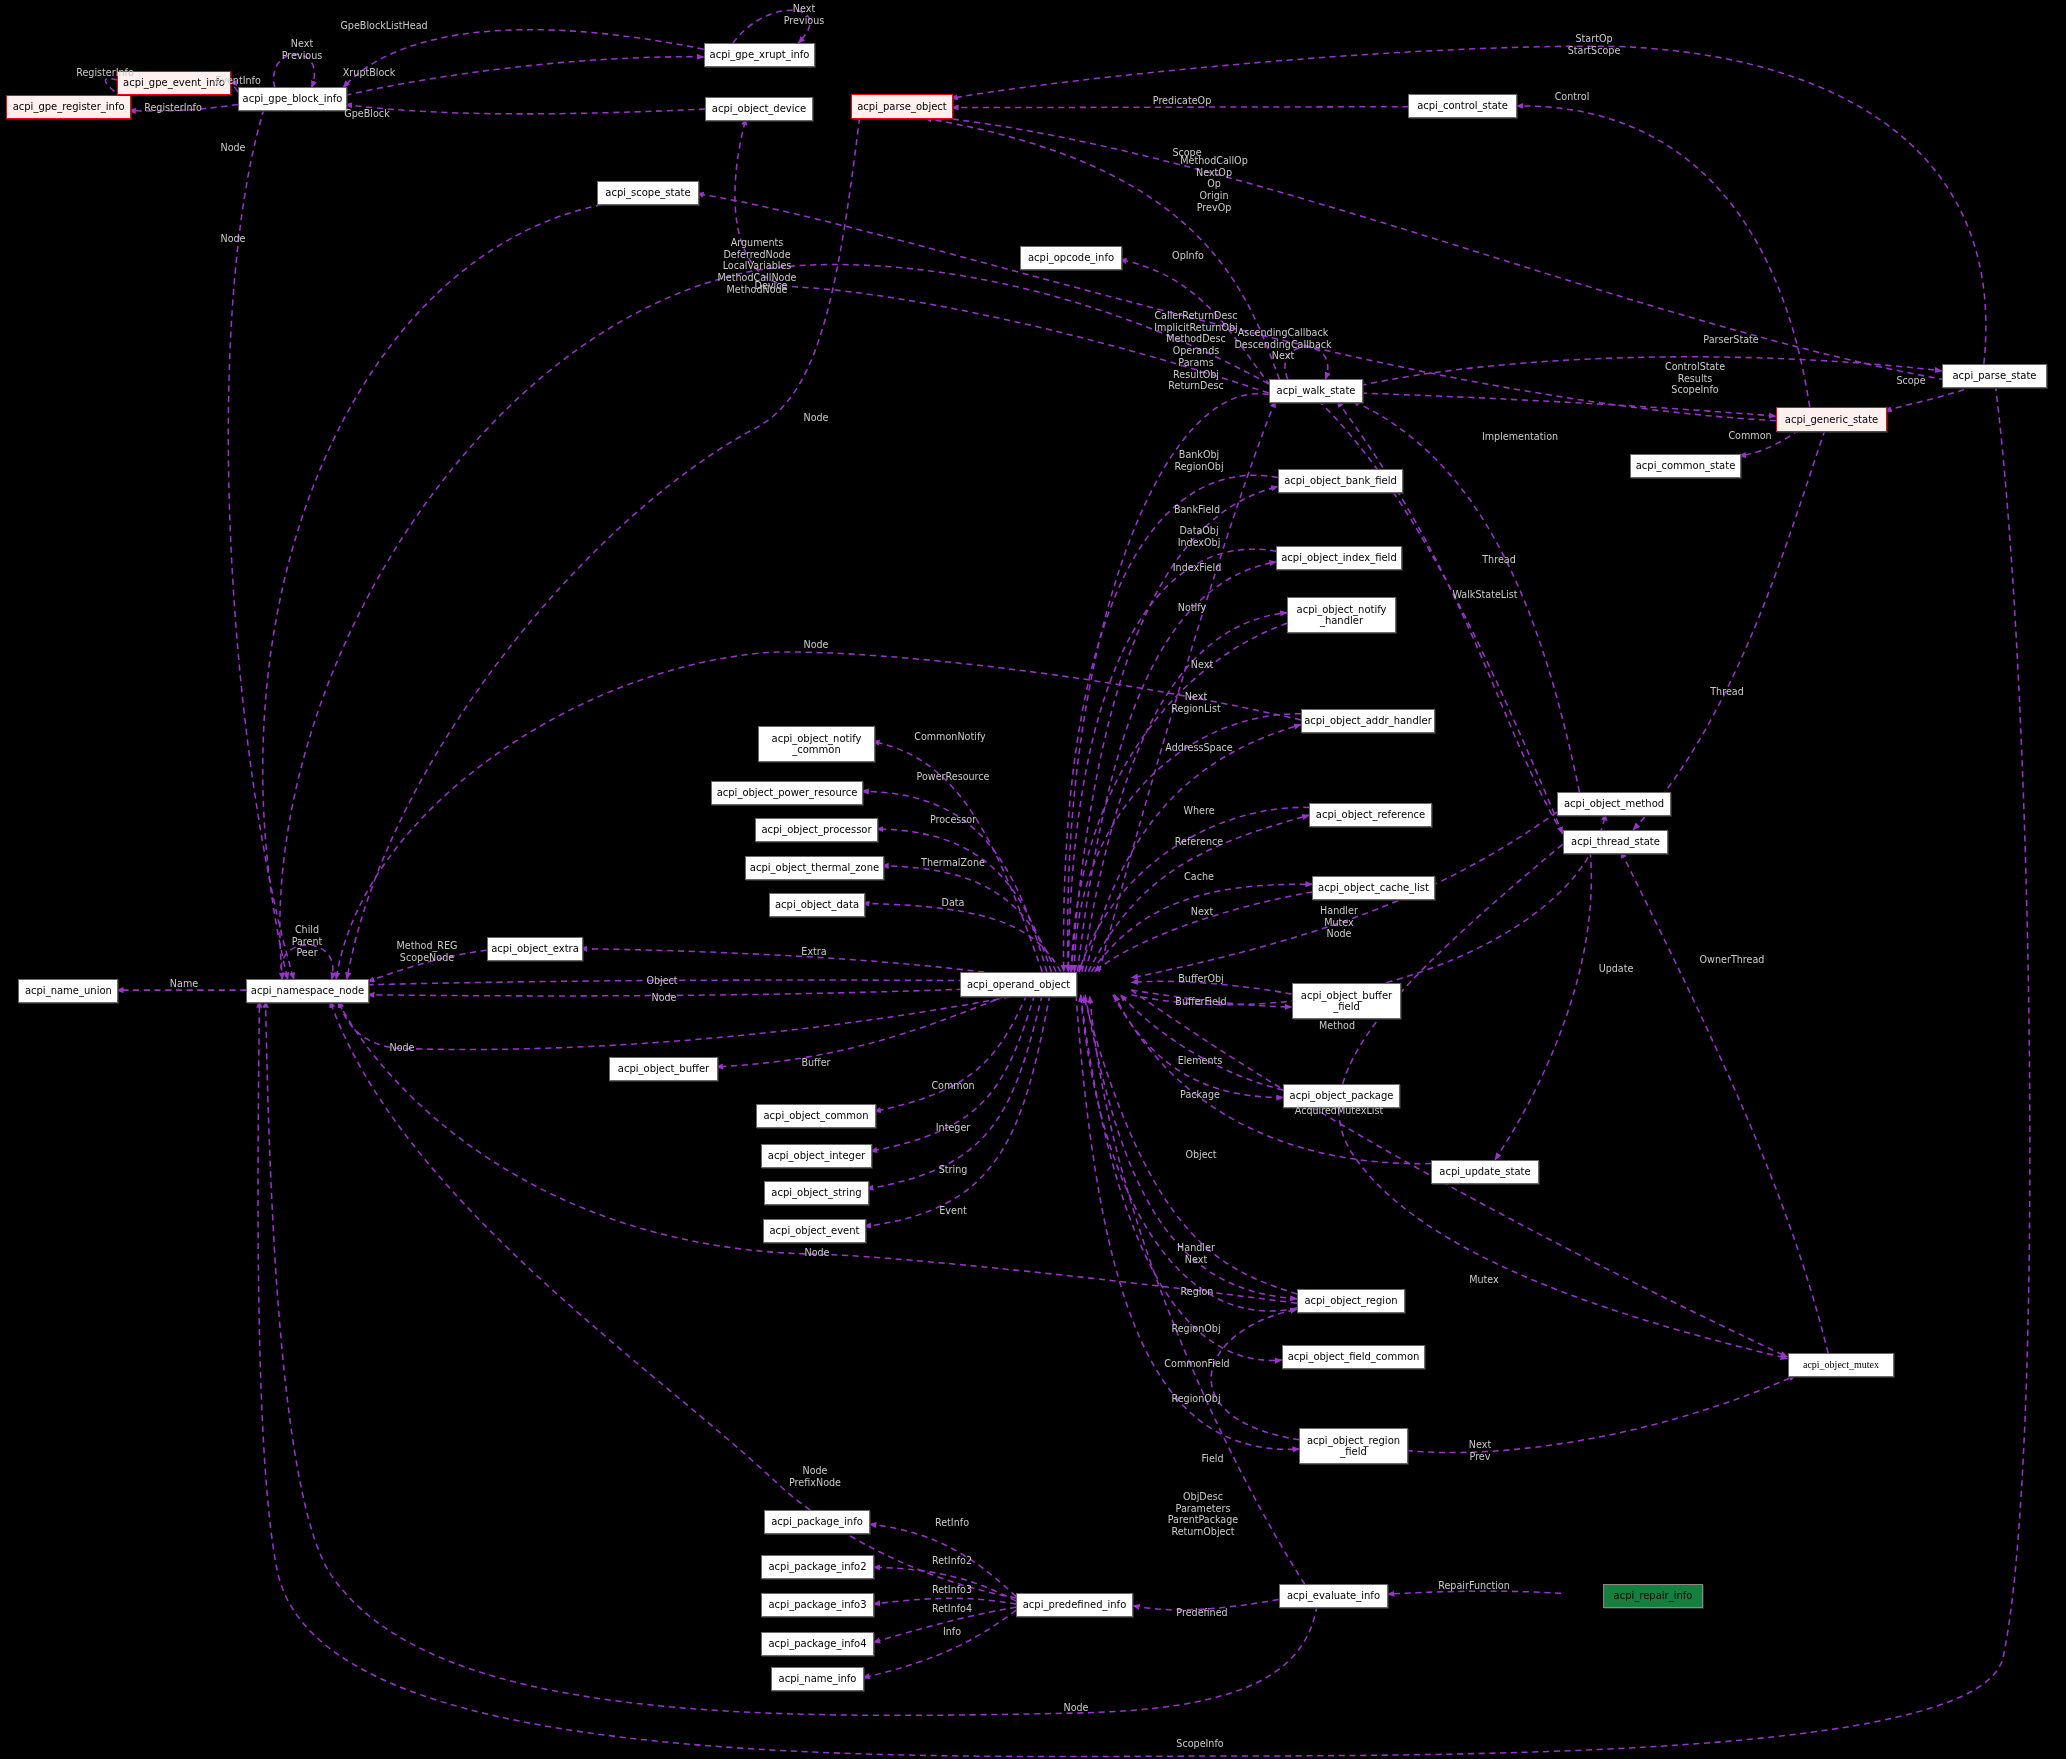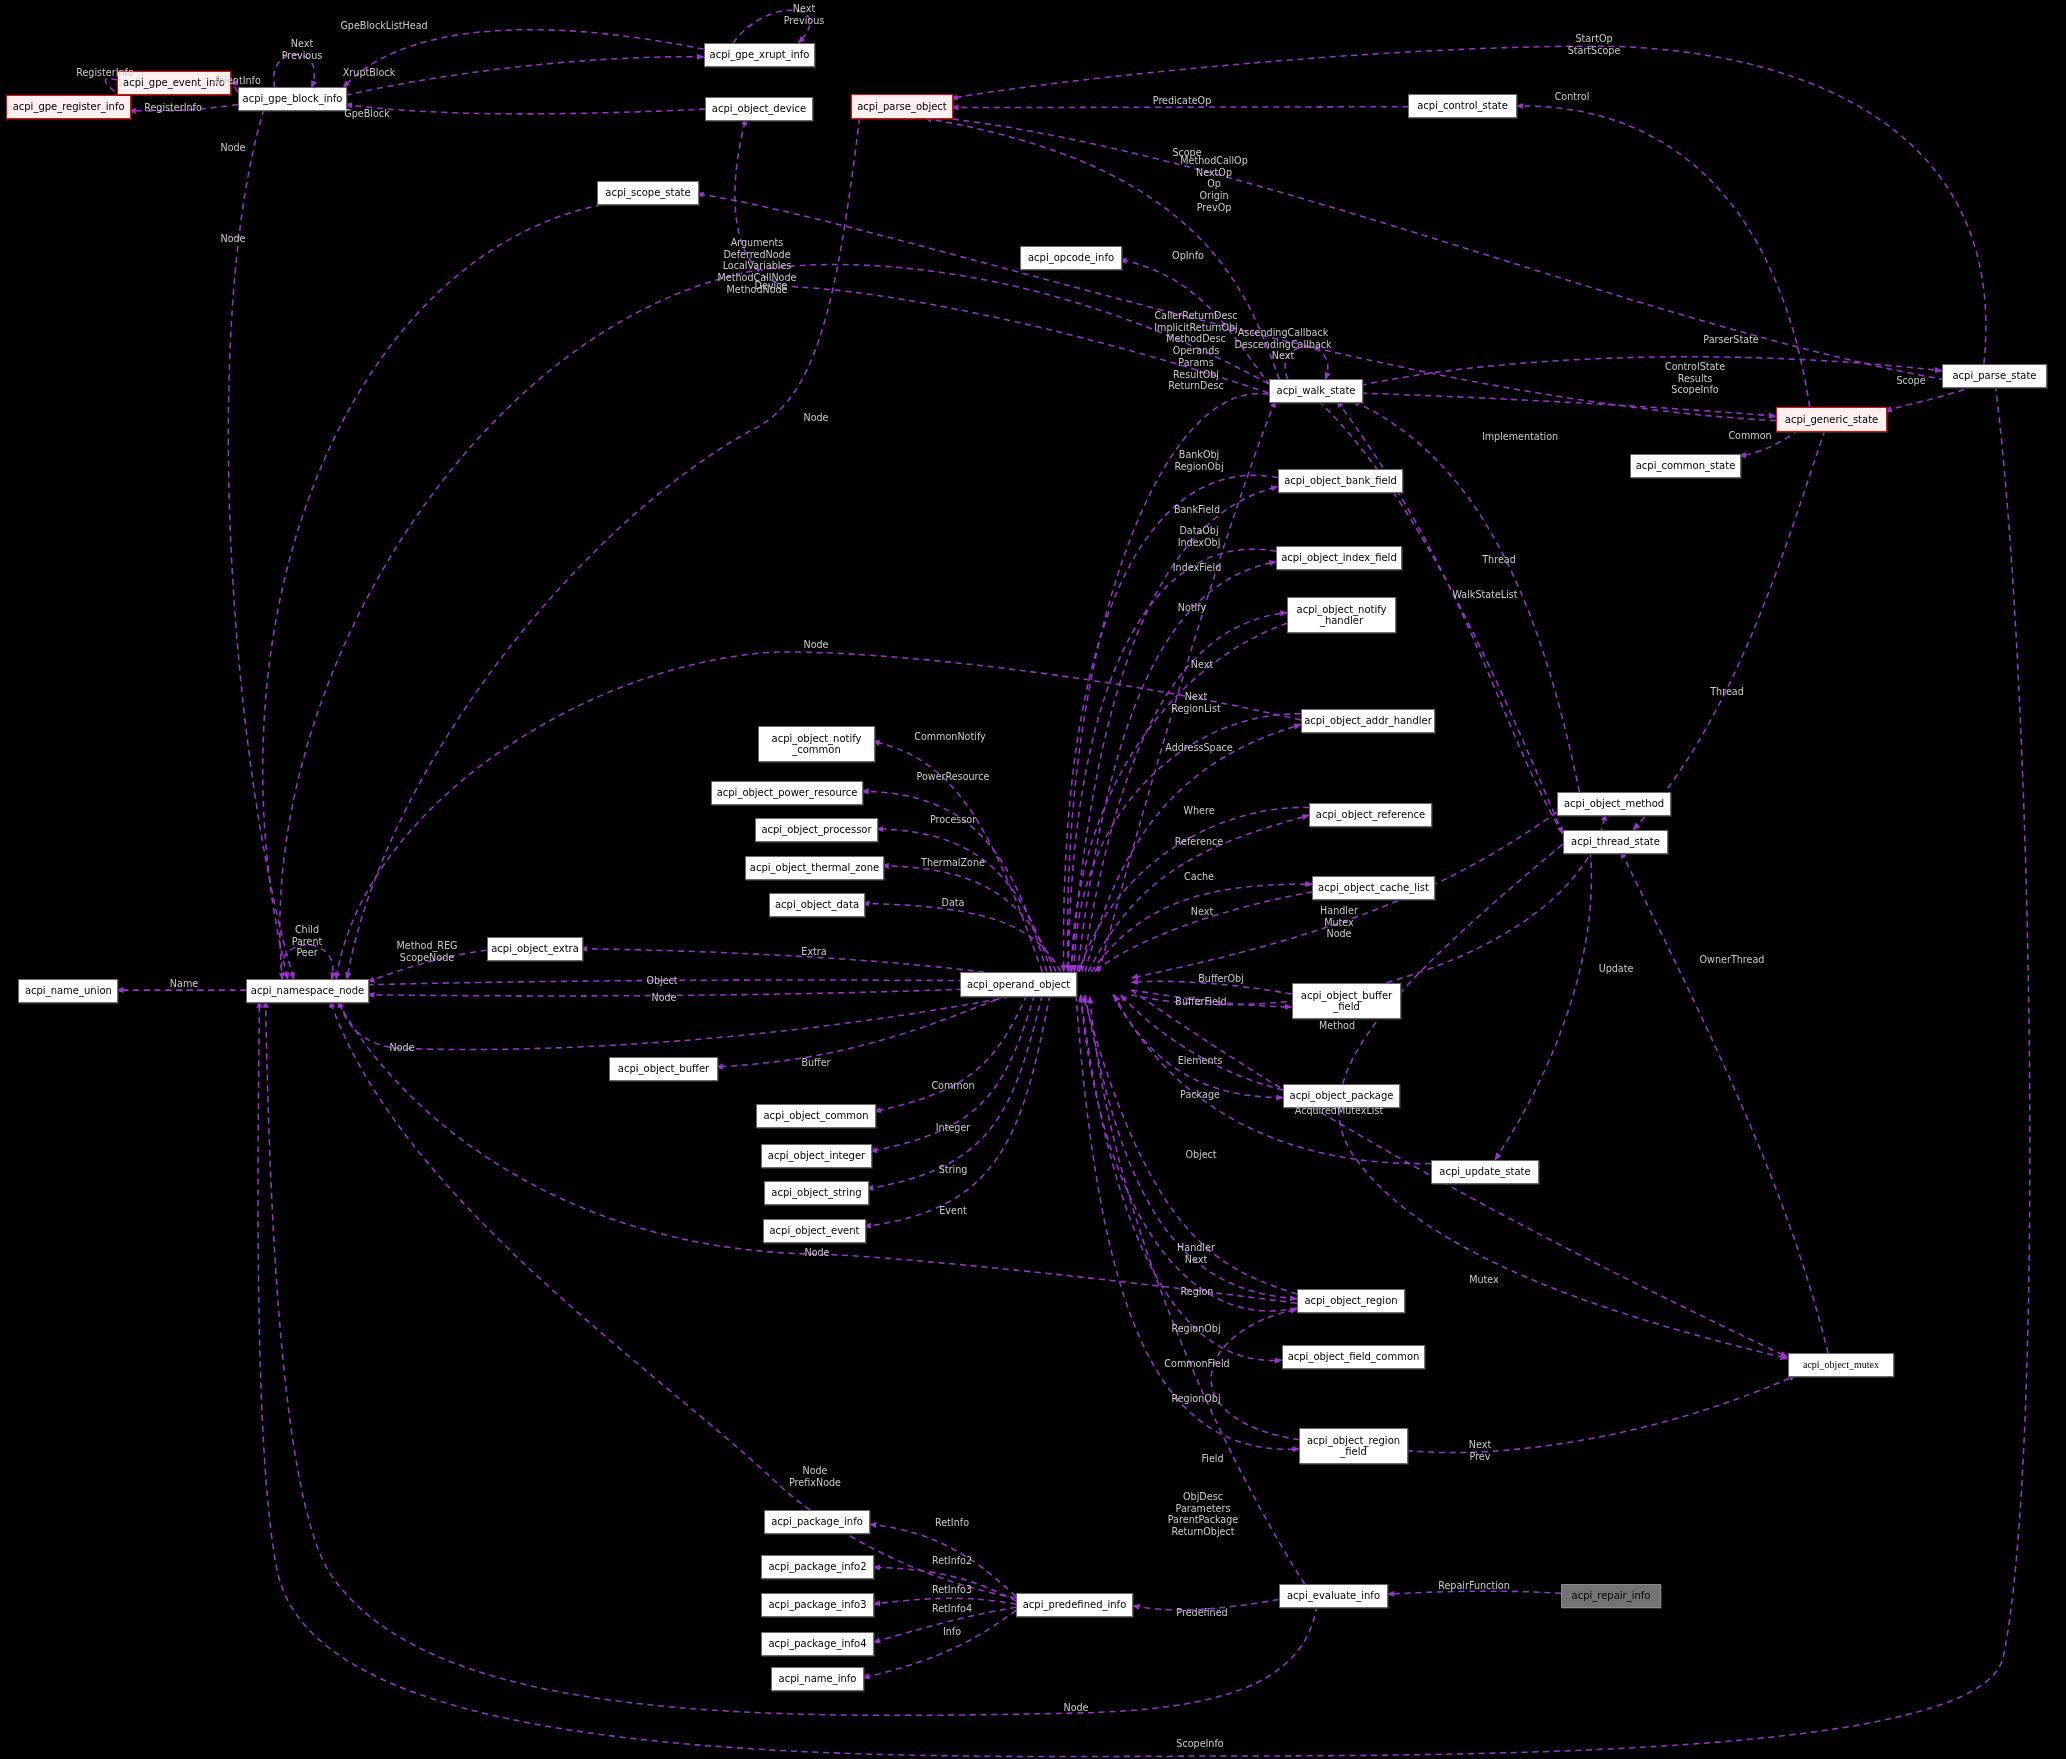--- a/index.html
+++ b/index.html
@@ -4,21 +4,21 @@
 <style>
   html,body{margin:0;padding:0;background:#000;}
   #canvas{position:relative;width:2066px;height:1760px;background:#000;overflow:hidden;
           font-family:"DejaVu Sans",sans-serif;}
   #edge-layer{position:absolute;left:0;top:0;width:100%;height:100%;z-index:1;}
   .edge{fill:none;stroke:#9a32cd;stroke-width:2;stroke-dasharray:8 6;}
   .node{position:absolute;z-index:2;background:#fff;border:0.8px solid #6a6a6a;color:#000;
         display:flex;align-items:center;justify-content:center;text-align:center;
         font-size:10px;line-height:1.15;white-space:pre-line;box-shadow:0.8px 0.8px 0 #333;}
   .node.hl{background:#fff0f0;border:1.5px solid #f00;}
-  .node.gray{background:#737373;border:0.8px solid #888;}
+  .node.gray{background:#15803d;border:0.8px solid #888;margin-left:42px;}
   .edge-label{position:absolute;z-index:3;transform:translate(-50%,-50%);color:#c9c9c9;
         font-size:9.6px;line-height:1.22;text-align:center;white-space:pre;}
 </style>
 </head>
 <body>
 
 <div id="canvas" style="width: 2066px; height: 1760px; background: rgb(0, 0, 0);">
   <svg id="edge-layer" xmlns="http://www.w3.org/2000/svg" viewBox="0 0 2692 2293">
     <defs>
       <marker id="arrow" markerWidth="11" markerHeight="10" refX="9" refY="4" orient="auto" markerUnits="userSpaceOnUse">
@@ -247,21 +247,21 @@
     <div class="edge-label" style="left: 953px; top: 903px; color: rgb(201, 201, 201);">Data</div>
     <div class="edge-label" style="left: 814px; top: 952px; color: rgb(201, 201, 201);">Extra</div>
     <div class="edge-label" style="left: 427px; top: 952px; color: rgb(201, 201, 201);">Method_REG
 ScopeNode</div>
     <div class="edge-label" style="left: 307px; top: 942px; color: rgb(201, 201, 201);">Child
 Parent
 Peer</div>
     <div class="edge-label" style="left: 184px; top: 984px; color: rgb(201, 201, 201);">Name</div>
     <div class="edge-label" style="left: 662px; top: 981px; color: rgb(201, 201, 201);">Object</div>
     <div class="edge-label" style="left: 664px; top: 998px; color: rgb(201, 201, 201);">Node</div>
-    <div class="edge-label" style="left: 1201px; top: 979px; color: rgb(201, 201, 201); margin-left: 20px;">BufferObj</div>
+    <div class="edge-label" style="left: 1201px; top: 979px; color: rgb(201, 201, 201);">BufferObj</div>
     <div class="edge-label" style="left: 1201px; top: 1002px; color: rgb(201, 201, 201);">BufferField</div>
     <div class="edge-label" style="left: 1337px; top: 1026px; color: rgb(201, 201, 201);">Method</div>
     <div class="edge-label" style="left: 1200px; top: 1061px; color: rgb(201, 201, 201);">Elements</div>
     <div class="edge-label" style="left: 1200px; top: 1095px; color: rgb(201, 201, 201);">Package</div>
     <div class="edge-label" style="left: 1339px; top: 1111px; color: rgb(201, 201, 201);">AcquiredMutexList</div>
     <div class="edge-label" style="left: 1201px; top: 1155px; color: rgb(201, 201, 201);">Object</div>
     <div class="edge-label" style="left: 953px; top: 1086px; color: rgb(201, 201, 201);">Common</div>
     <div class="edge-label" style="left: 953px; top: 1128px; color: rgb(201, 201, 201);">Integer</div>
     <div class="edge-label" style="left: 953px; top: 1170px; color: rgb(201, 201, 201);">String</div>
     <div class="edge-label" style="left: 953px; top: 1211px; color: rgb(201, 201, 201);">Event</div>

